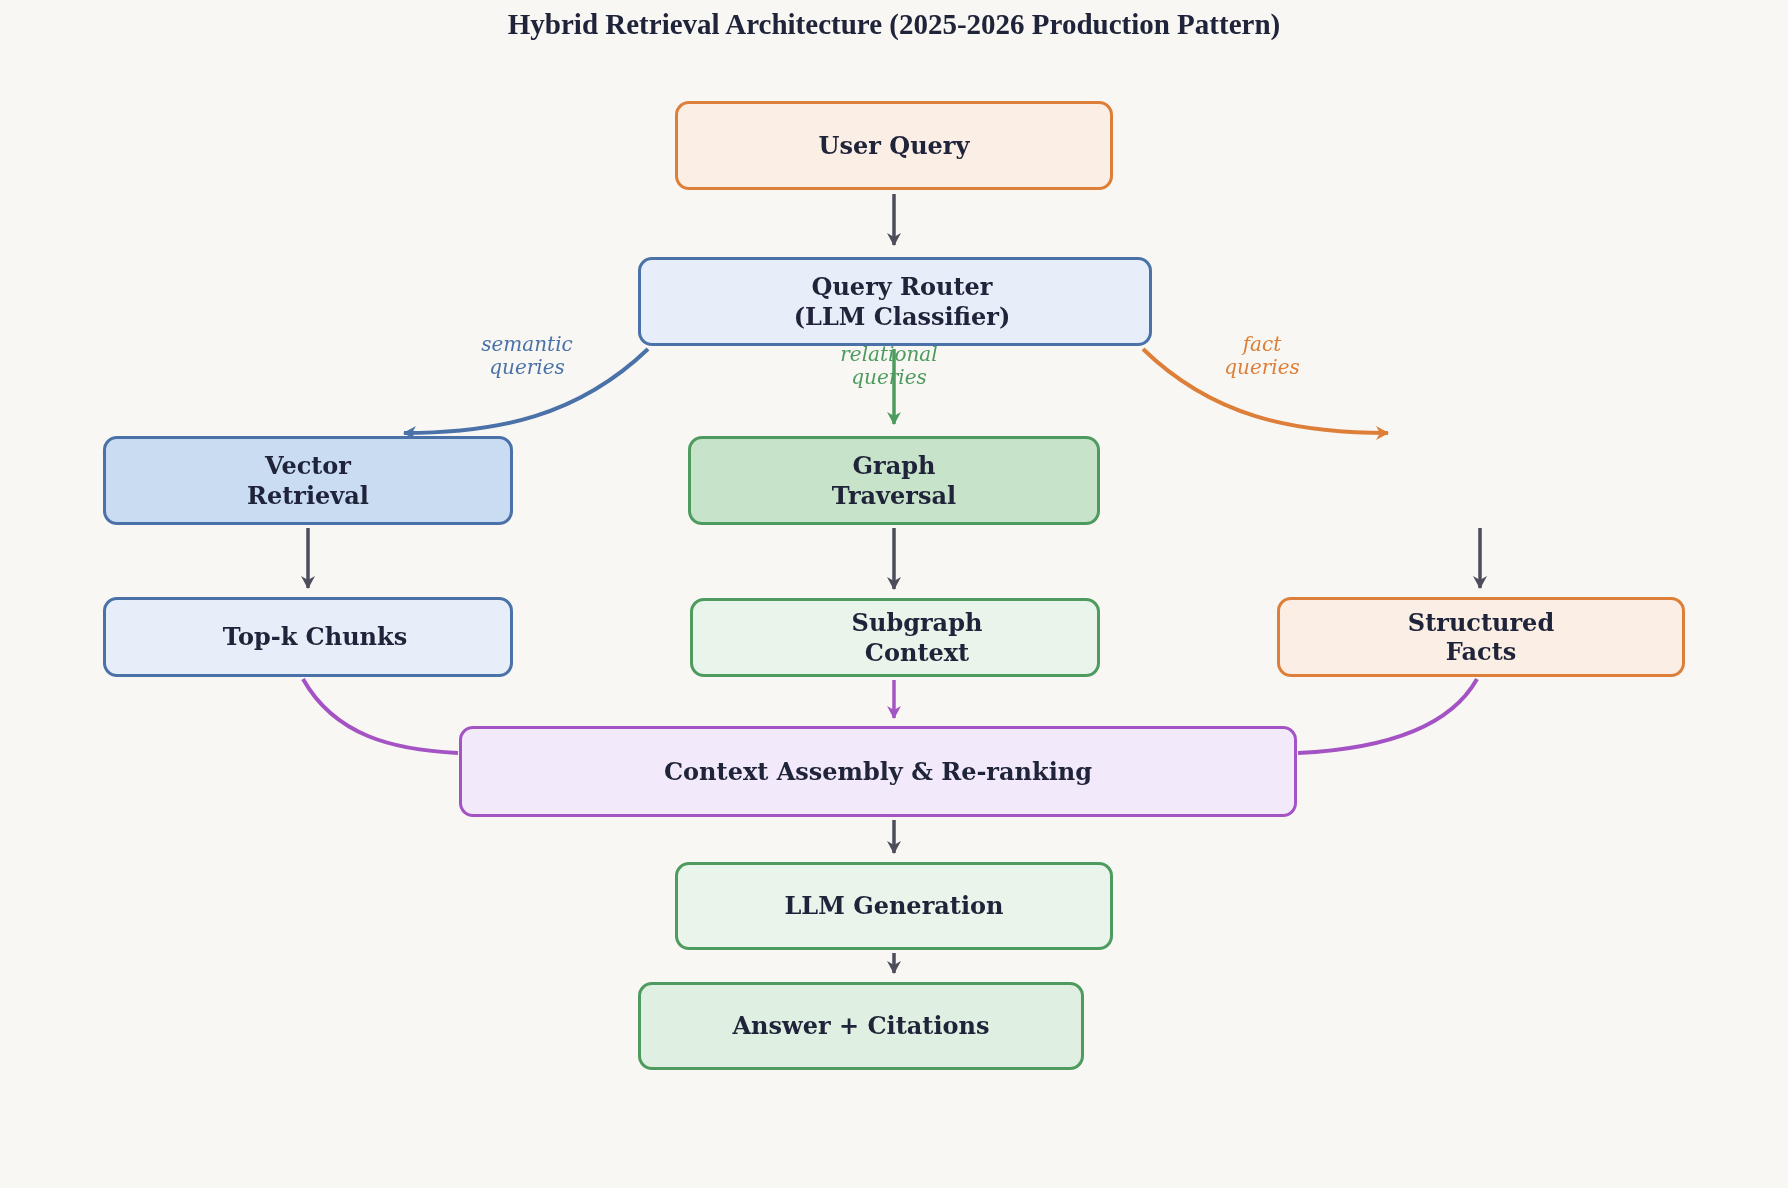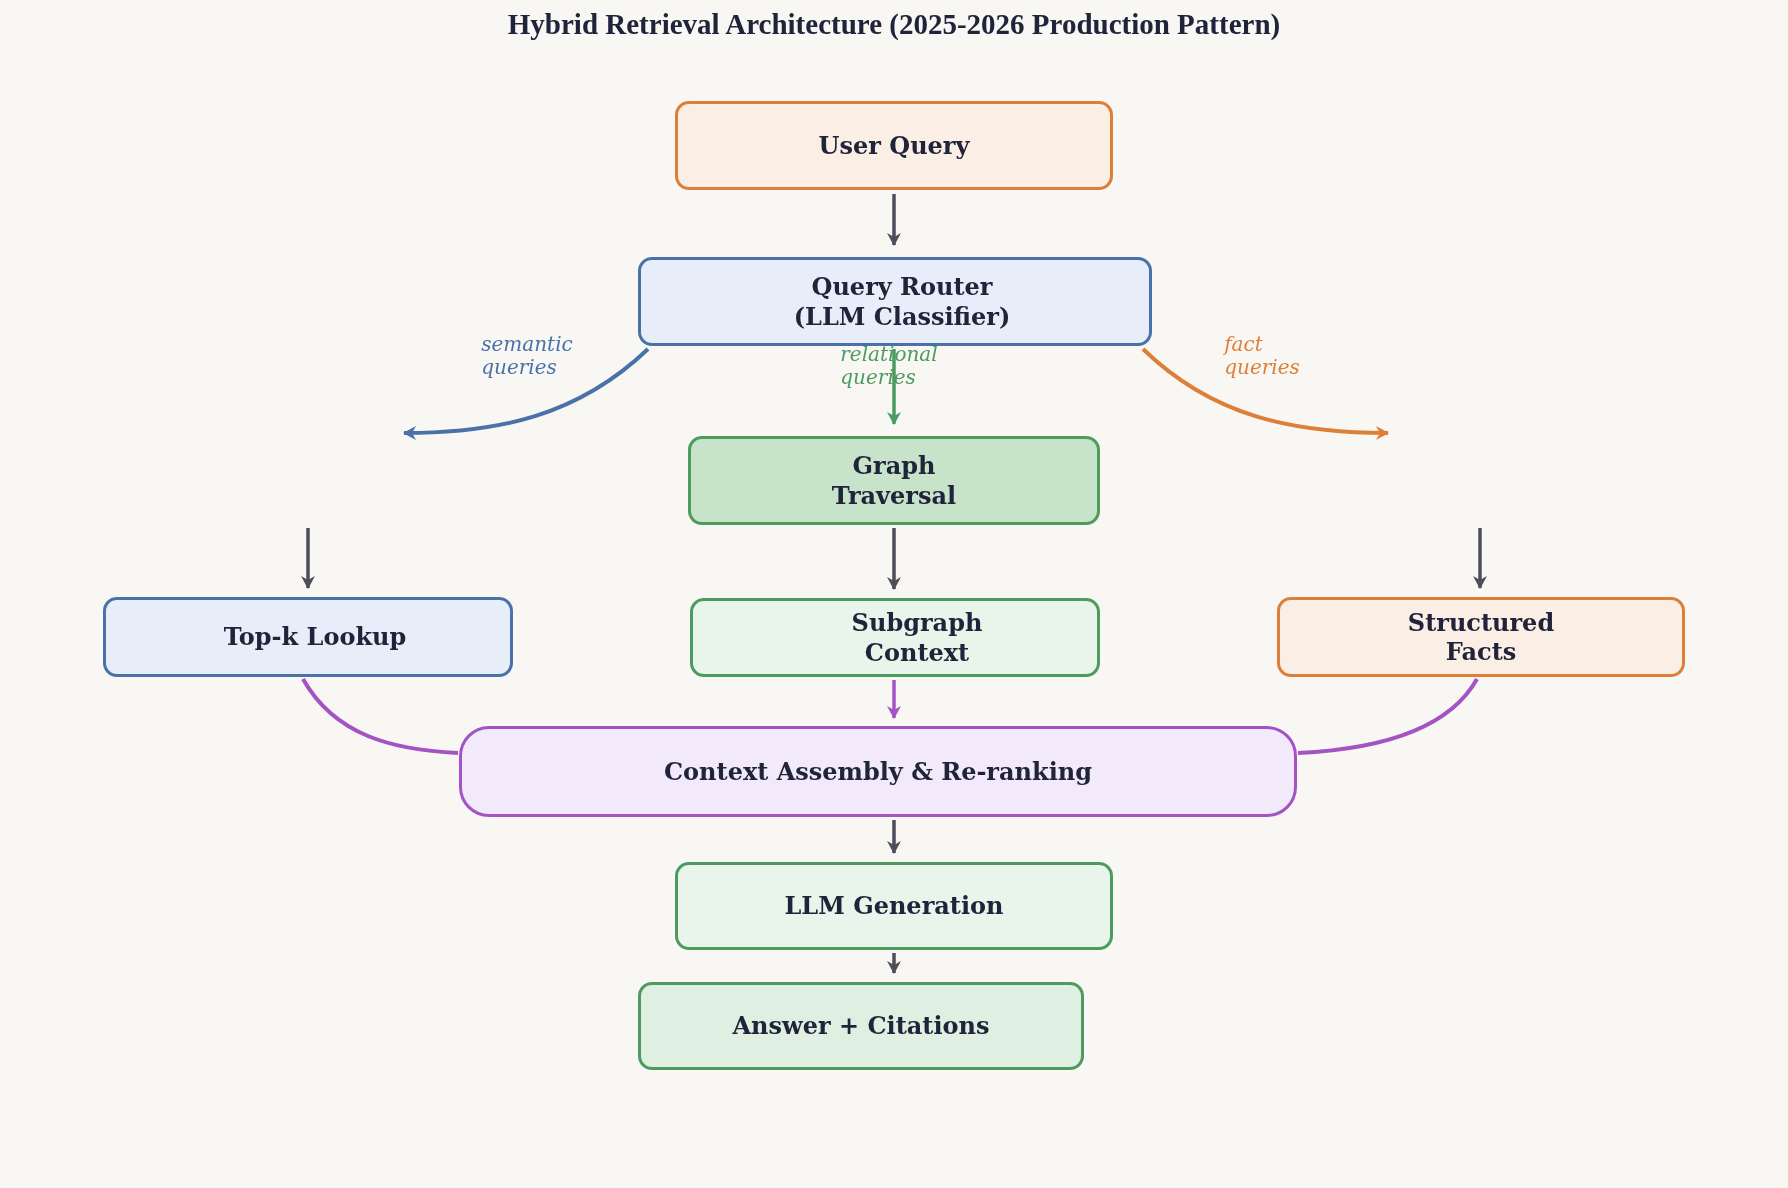--- a/index.html
+++ b/index.html
@@ -49,26 +49,26 @@
     color: var(--text);
   }
   .node .label { white-space: pre-line; }
   .blue         { background: var(--blue-fill);         border-color: var(--blue-border); }
   .blue-light   { background: var(--blue-fill-light);   border-color: var(--blue-border); padding-left: 14px; }
   .green        { background: var(--green-fill);        border-color: var(--green-border); }
   .green-light  { background: var(--green-fill-light);  border-color: var(--green-border); }
   .green-answer { background: var(--green-fill-answer); border-color: var(--green-border); }
   .orange       { background: var(--orange-fill);       border-color: var(--orange-border); }
   .orange-light { background: var(--orange-fill-light); border-color: var(--orange-border); }
-  .purple       { background: var(--purple-fill);       border-color: var(--purple-border); border-radius: 30px; }
+  .purple       { background: var(--purple-fill);       border-color: var(--purple-border); }
   .edge-label {
     position: absolute;
     transform: translate(-50%, -50%);
     white-space: pre-line;
-    text-align: left;
+    text-align: center;
     font-family: "DejaVu Serif", serif;
     font-style: italic;
     font-size: 20px;
     line-height: 1.15;
   }
   .edge-label.blue-text   { color: var(--blue-border); }
   .edge-label.green-text  { color: var(--green-border); }
   .edge-label.orange-text { color: var(--orange-border); }
 </style>
 </head>
@@ -115,29 +115,33 @@
 
   <div class="node orange-light" style="left:675px; top:101px; width:438px; height:89px;">
     <span class="label">User Query</span>
   </div>
 
   <div class="node blue-light" style="left:638px; top:257px; width:514px; height:89px;">
     <span class="label">Query Router
 (LLM Classifier)</span>
   </div>
 
+  <div class="node blue" style="left:103px; top:436px; width:410px; height:89px;">
+    <span class="label">Vector
+Retrieval</span>
+  </div>
 
   <div class="node green" style="left:688px; top:436px; width:412px; height:89px;">
     <span class="label">Graph
 Traversal</span>
   </div>
 
 
   <div class="node blue-light" style="left:103px; top:597px; width:410px; height:80px;">
-    <span class="label">Top-k Lookup</span>
+    <span class="label">Top-k Chunks</span>
   </div>
 
   <div class="node green-light" style="left:690px; top:598px; width:410px; height:79px;padding-left:44px;">
     <span class="label">Subgraph
 Context</span>
   </div>
 
   <div class="node orange-light" style="left:1277px; top:597px; width:408px; height:80px;">
     <span class="label">Structured
 Facts</span>

